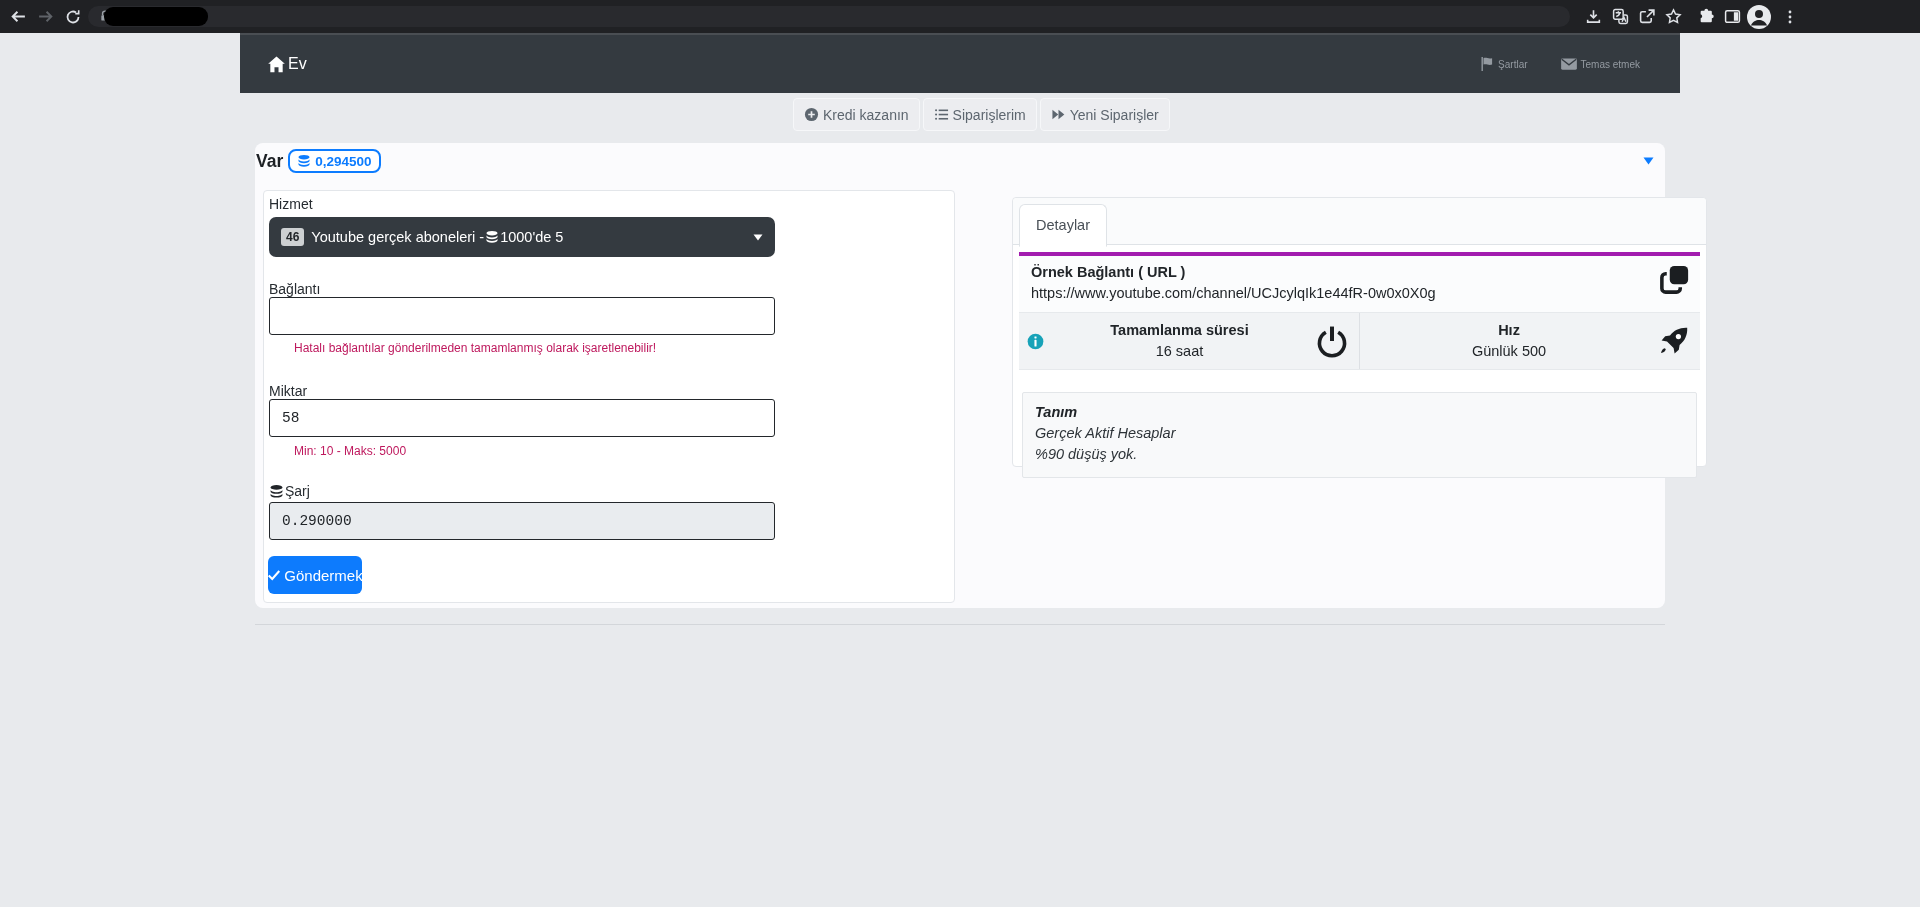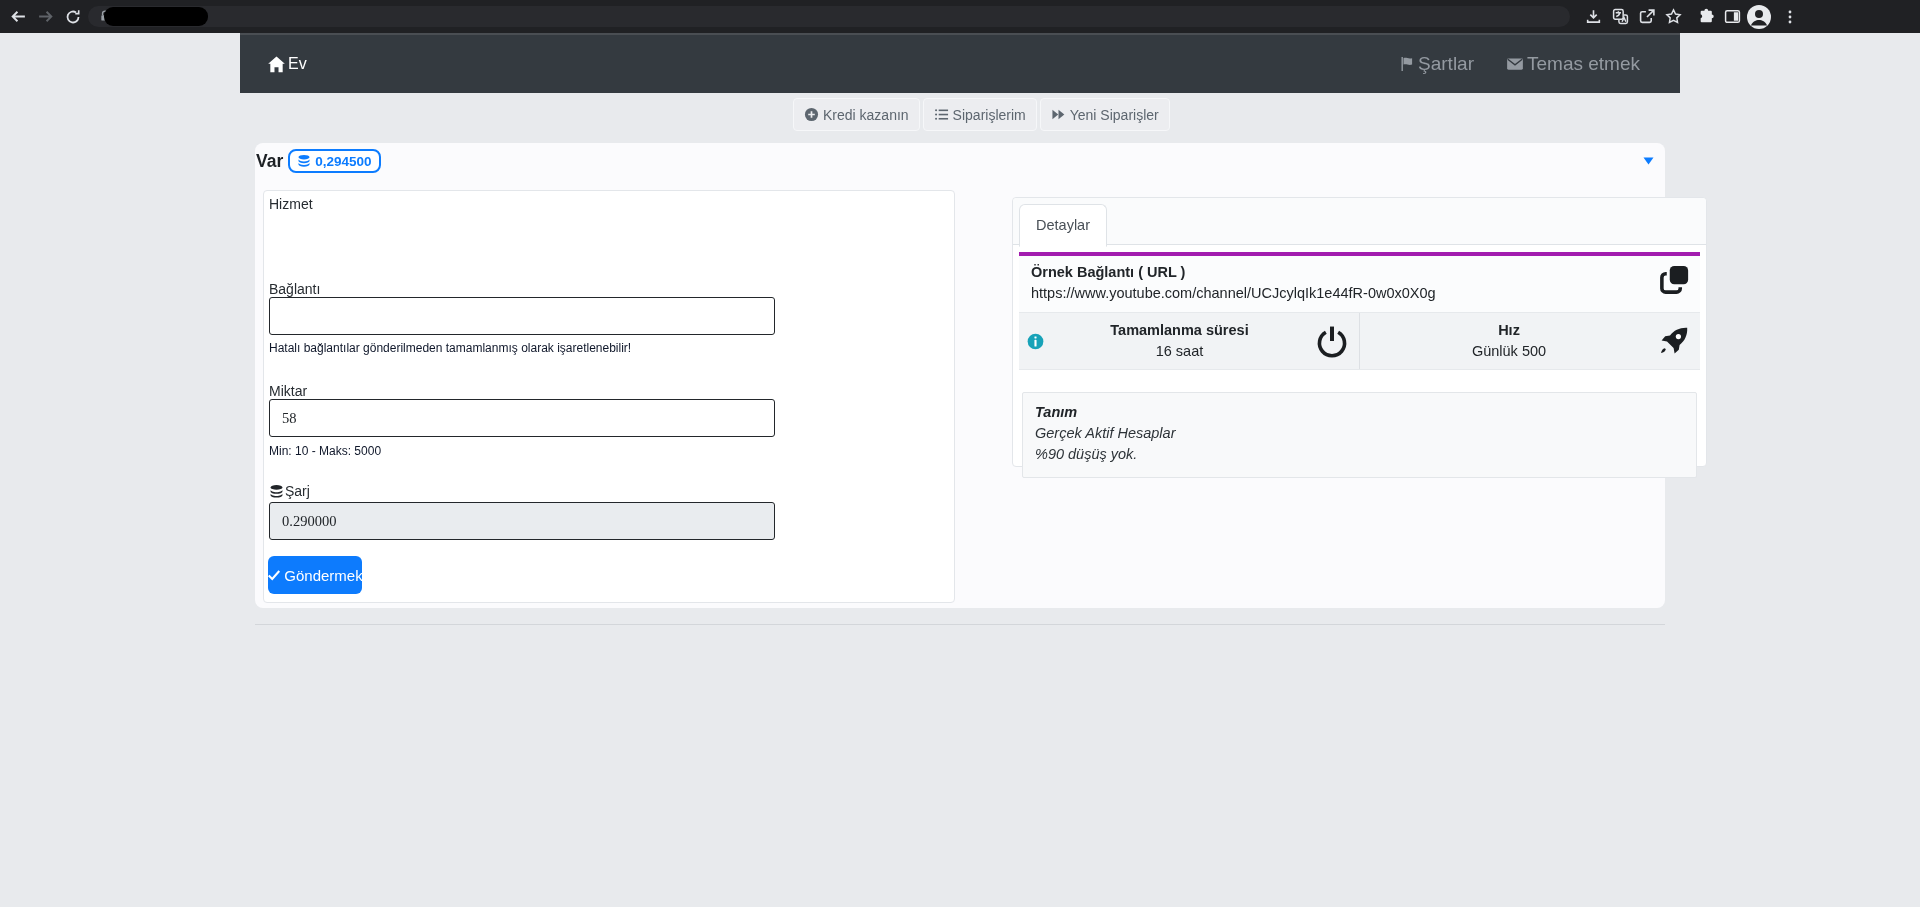--- a/index.html
+++ b/index.html
@@ -12,21 +12,21 @@
   .tb-btn{position:absolute;top:3px;width:27px;height:27px;display:flex;align-items:center;justify-content:center;border-radius:50%;}
   .omnibox{position:absolute;left:88px;top:6px;width:1482px;height:21px;border-radius:11px;background:#292a2e;}
   .omni-lock{position:absolute;left:10px;top:3px;}
   .redacted{position:absolute;left:16px;top:1px;width:104px;height:19px;background:#000;border-radius:9px;}
 
   
   .site-navbar{position:absolute;left:240px;top:33px;width:1440px;height:60px;background:#343a40;
                border-top:2px solid #4a4e53;display:flex;align-items:center;box-sizing:border-box;}
   .brand{display:flex;align-items:center;gap:2px;margin-left:27px;color:#ffffff;font-size:16px;cursor:pointer;}
   .nav-links{margin-left:auto;margin-right:40px;display:flex;gap:32px;}
-  .nav-link{display:flex;align-items:center;gap:3px;color:#949aa1;font-size:19px;cursor:pointer;}
+  .nav-link{display:flex;align-items:center;gap:3px;color:#949aa1;font-size:10px;cursor:pointer;}
 
   
   .hdr-buttons{position:absolute;left:793px;top:98px;display:flex;gap:3px;}
   .hdr-btn{height:33px;padding:0 10px;background:#ecedf0;border:1px solid #f6f7f9;border-radius:4px;
            color:#5d666f;font-size:14px;display:inline-flex;align-items:center;gap:4px;cursor:pointer;box-sizing:border-box;}
 
   
   .main-panel{position:absolute;left:255px;top:143px;width:1410px;height:465px;background:#fbfbfd;border-radius:8px;}
   .balance-row{position:absolute;left:256px;top:149px;display:flex;align-items:center;gap:5px;cursor:pointer;}
   .balance-label{font-size:17.5px;font-weight:bold;color:#1d2125;}
@@ -34,23 +34,23 @@
                  border:2px solid #0c7cff;border-radius:8px;color:#0c7cff;font-weight:bold;font-size:13.5px;}
   .balance-caret{position:absolute;left:1643px;top:157px;}
 
   
   .card{position:absolute;background:#fff;border:1px solid #e3e6ea;border-radius:4px;box-sizing:border-box;}
   .card-form{left:263px;top:190px;width:692px;height:413px;}
   .card-details{left:1012px;top:197px;width:695px;height:270px;}
 
   
   .f-label{position:absolute;font-size:14px;color:#272c31;}
-  .f-help{position:absolute;font-size:12px;color:#0f172a;}
+  .f-help{position:absolute;font-size:12px;color:#be185d;margin-left:25px;}
   .f-input{position:absolute;width:506px;height:38px;border:1px solid #23272b;border-radius:3px;background:#fff;
-           box-sizing:border-box;font-size:14.5px;color:#212529;padding:0 12px;font-family:Liberation Serif, serif;}
+           box-sizing:border-box;font-size:14.5px;color:#212529;padding:0 12px;font-family:Liberation Mono, monospace;}
   .f-input.readonly{background:#e9ecef;}
   .service-select{position:absolute;left:269px;top:217px;width:506px;height:40px;background:#343a40;border-radius:7px;
                   display:flex;align-items:center;padding:0 12px;box-sizing:border-box;color:#fff;font-size:14.5px;cursor:pointer;}
   .svc-id{background:#cdd0d2;color:#22262a;border-radius:3px;font-size:12px;font-weight:bold;padding:2px 5px;margin-right:7px;}
   .svc-caret{margin-left:auto;}
   .submit-btn{position:absolute;left:268px;top:556px;width:94px;height:38px;background:#0d7bfd;border:none;border-radius:6px;
               color:#fff;font-size:15px;display:flex;align-items:center;justify-content:center;gap:3px;cursor:pointer;
               font-family:"Liberation Sans",sans-serif;}
 
   
@@ -241,20 +241,37 @@
   </div>
   <span class="balance-caret icon">
     <svg width="11" height="8" viewBox="0 0 11 8" fill="#0c7cff">
         <path d="M0.5 0.5h10L5.5 7.5z"></path>
       </svg>
   </span>
 
   <div class="card card-form"></div>
 
   <div class="f-label" style="left:269px;top:196px">Hizmet</div>
+  <div class="service-select">
+    <span class="svc-id">46</span>
+    <span>Youtube gerçek aboneleri -</span>
+    <span class="icon" style="margin:0 1px">
+      <svg width="14" height="14" viewBox="0 0 16 16" fill="#ffffff">
+          <ellipse cx="8" cy="3.6" rx="6.3" ry="2.6"></ellipse>
+          <path d="M1.7 6.1c0 1.4 2.8 2.6 6.3 2.6s6.3-1.2 6.3-2.6v1.8c0 1.4-2.8 2.6-6.3 2.6S1.7 9.3 1.7 7.9z"></path>
+          <path d="M1.7 10.1c0 1.4 2.8 2.6 6.3 2.6s6.3-1.2 6.3-2.6v1.8c0 1.4-2.8 2.6-6.3 2.6s-6.3-1.2-6.3-2.6z"></path>
+        </svg>
+    </span>
+    <span>1000'de 5</span>
+    <span class="svc-caret icon">
+      <svg width="10" height="7" viewBox="0 0 10 7" fill="#ffffff">
+          <path d="M0.5 0.5h9L5 6.5z"></path>
+        </svg>
+    </span>
+  </div>
 
   <div class="f-label" style="left:269px;top:281px">Bağlantı</div>
   <input class="f-input" style="left: 269px; top: 297px;" value="">
   <div class="f-help" style="left:269px;top:341px">Hatalı bağlantılar gönderilmeden tamamlanmış olarak işaretlenebilir!</div>
 
   <div class="f-label" style="left:269px;top:383px">Miktar</div>
   <input class="f-input" style="left: 269px; top: 399px;" value="58">
   <div class="f-help" style="left:269px;top:444px">Min: 10 - Maks: 5000</div>
 
   <div class="f-label" style="left:269px;top:483px;display:flex;align-items:center;gap:1px">

